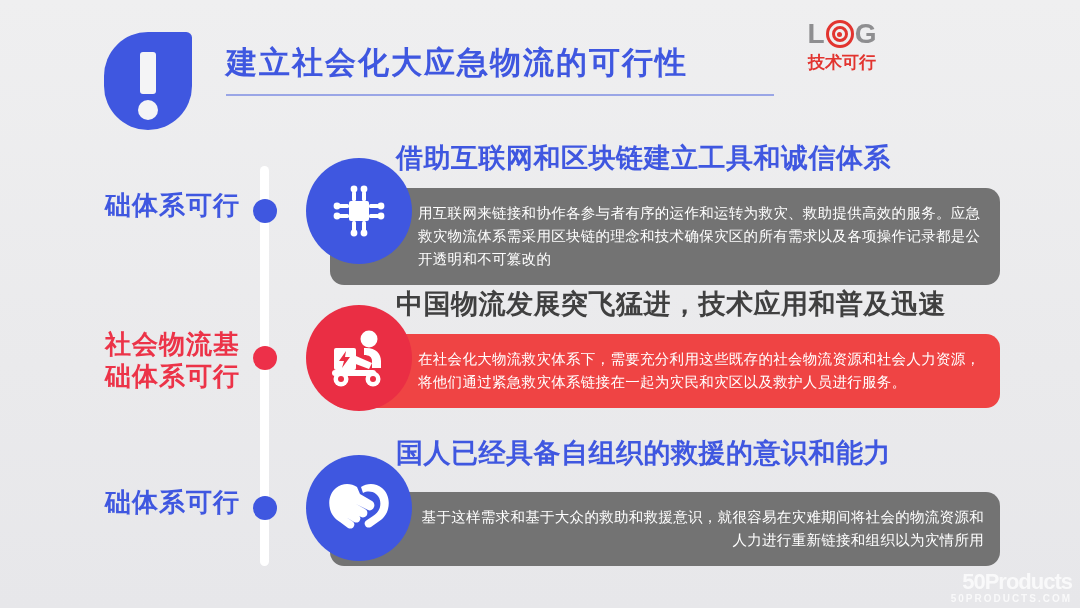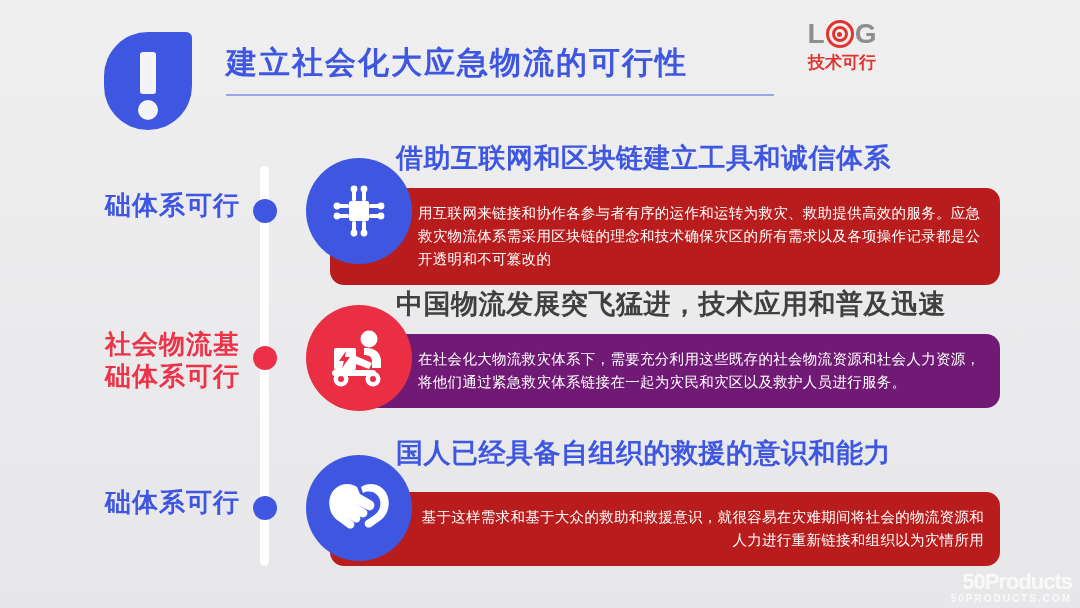--- a/index.html
+++ b/index.html
@@ -184,22 +184,22 @@
     width: 670px;
     border-radius: 14px;
     box-sizing: border-box;
     padding: 14px 16px 14px 88px;
     color: #ffffff;
     font-size: 14.5px;
     line-height: 23px;
     letter-spacing: 0.3px;
     z-index: 1;
   }
-  .card-body.blue { background: #b91c1c; }
-  .card-body.red  { background: #701a75; }
+  .card-body.blue { background: #737373; }
+  .card-body.red  { background: #ef4444; }
 
   
   #watermark {
     position: absolute;
     right: 8px; bottom: 4px;
     text-align: right;
     color: rgba(255,255,255,0.75);
     font-weight: bold;
     line-height: 1;
     user-select: none;

